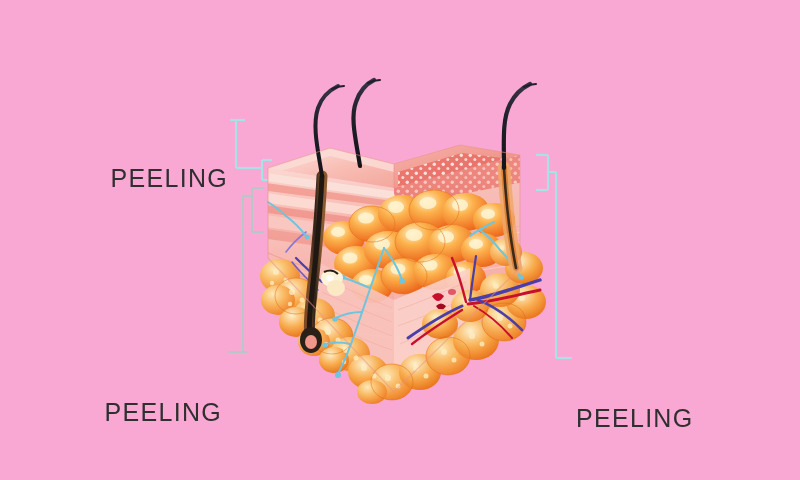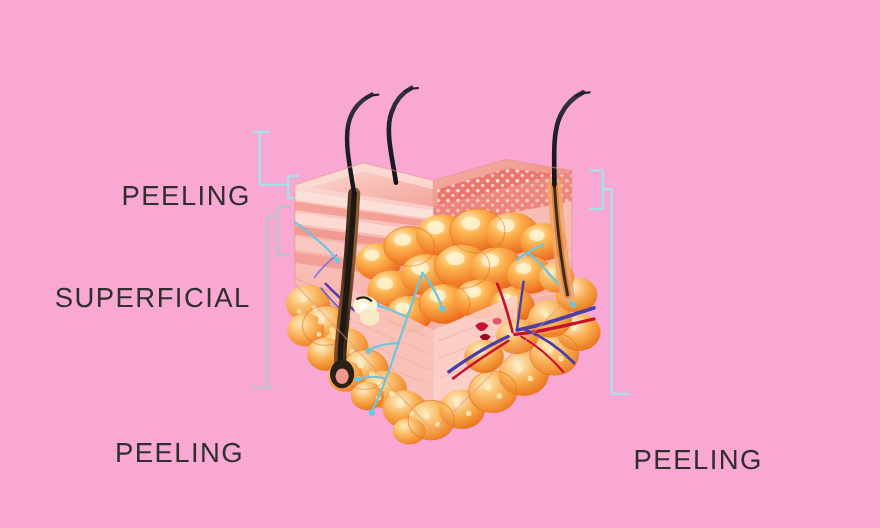--- a/index.html
+++ b/index.html
@@ -48,21 +48,20 @@
     pointer-events:none;
   }
 </style>
 </head>
 <body>
 
 <div id="stage">
 
   <div class="label" id="lbl-superficial">
     <span class="ln">PEELING</span>
-    <span class="ln">SUPERFICIAL</span>
   </div>
 
   <div class="label" id="lbl-profundo">
     <span class="ln">PEELING</span>
     
   </div>
 
   <div class="label" id="lbl-medio">
     <span class="ln">PEELING</span>
     

